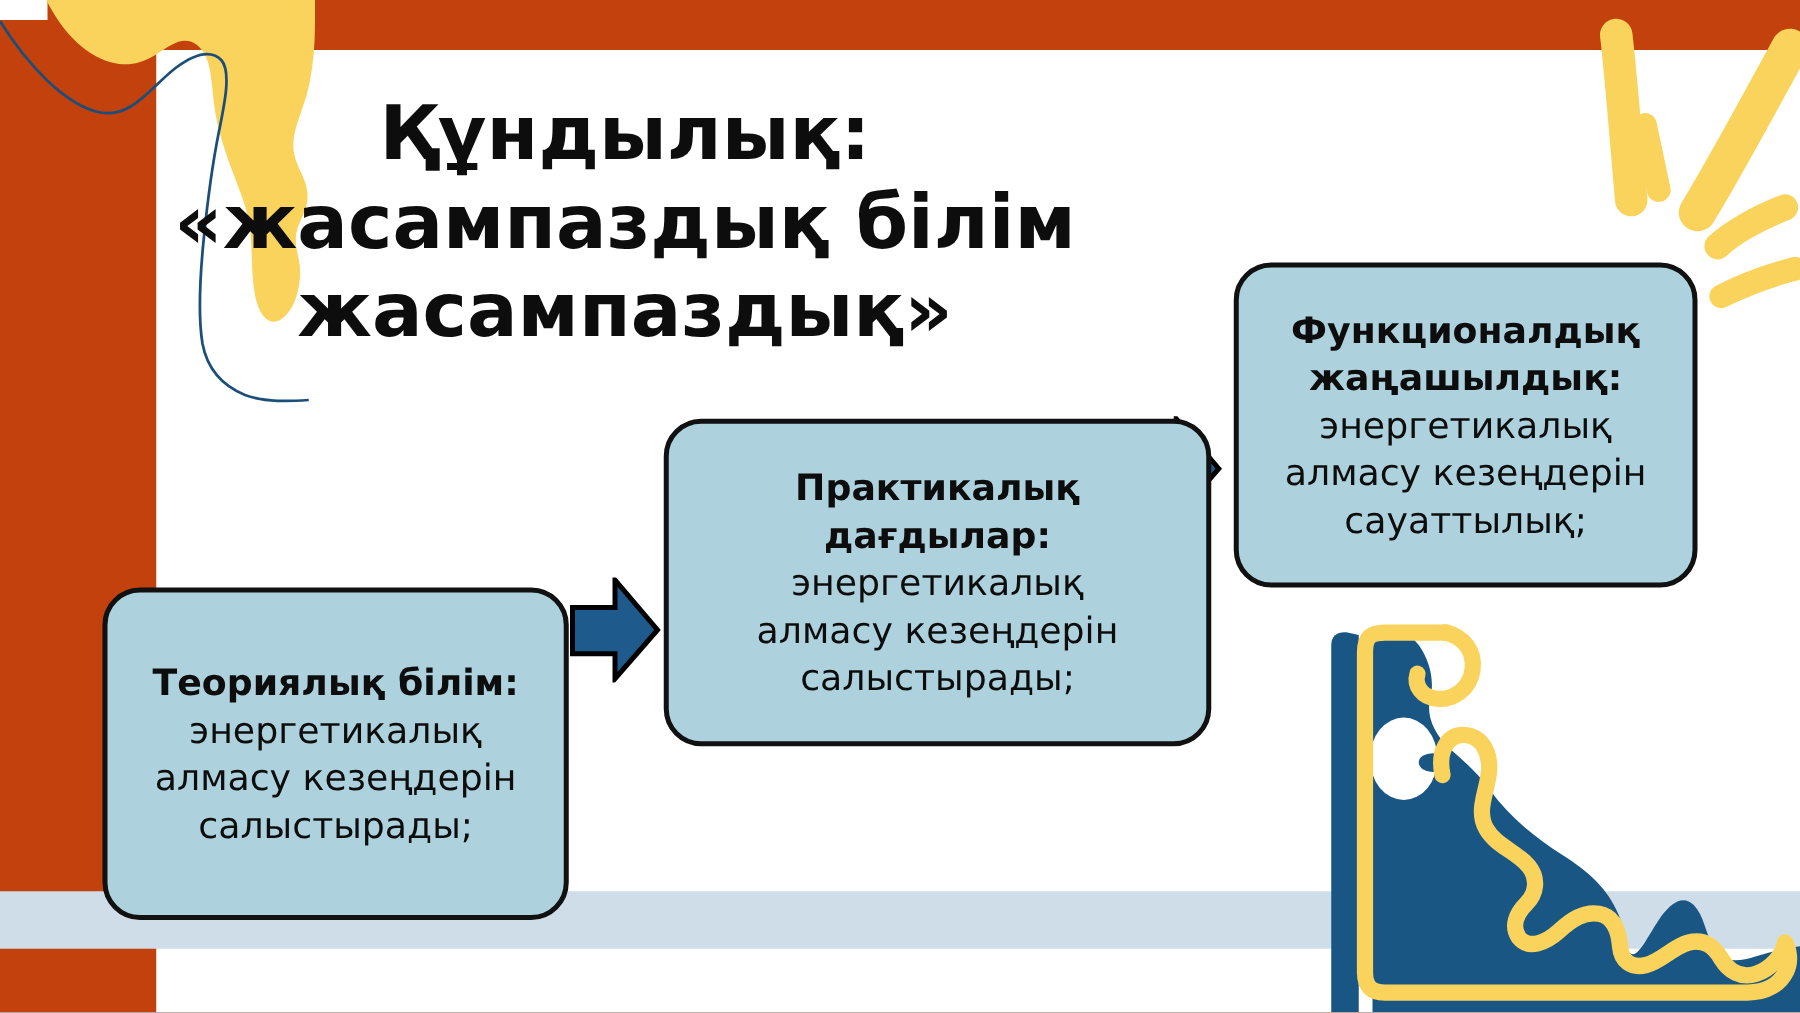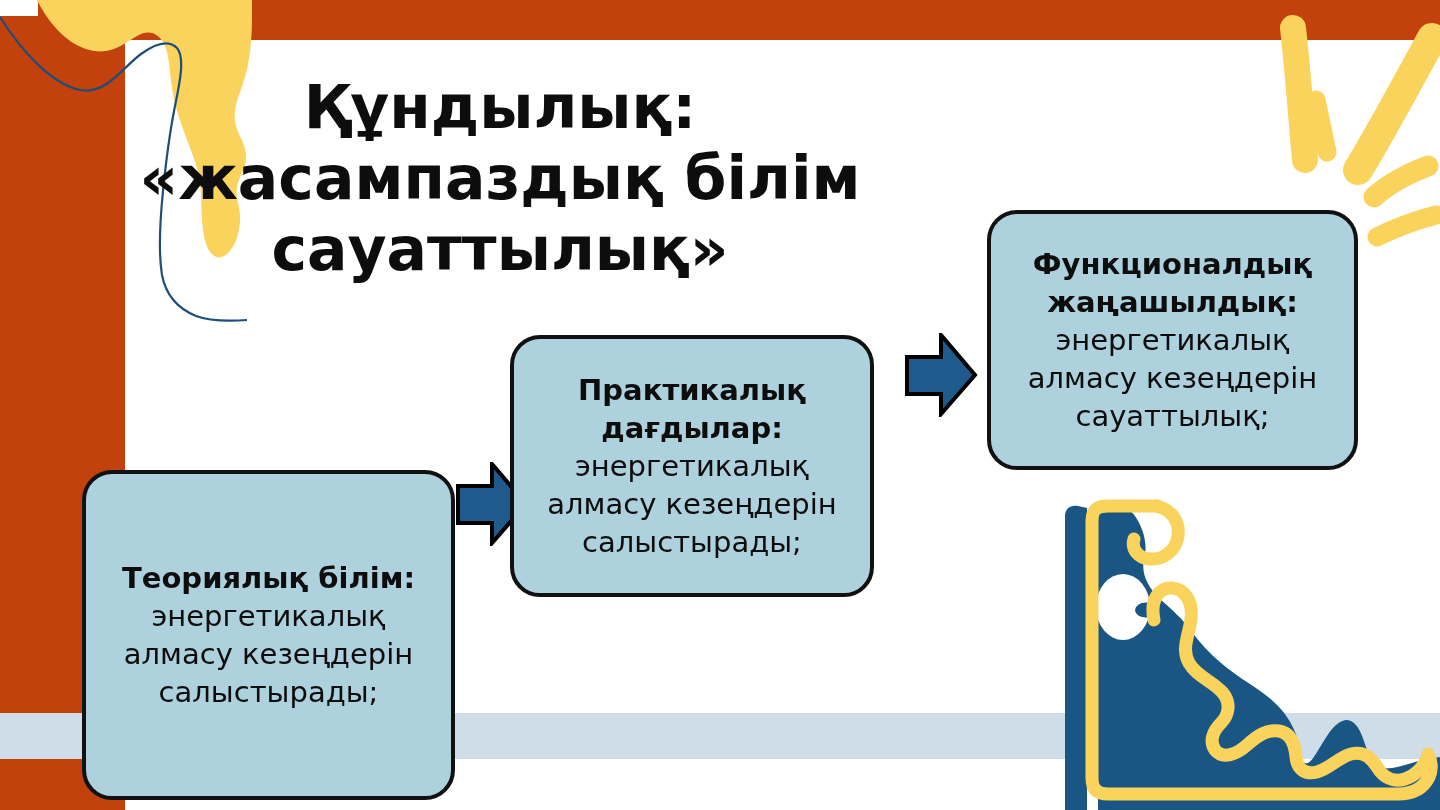--- a/index.html
+++ b/index.html
@@ -24,22 +24,22 @@
   }
   .box {
     position:absolute; z-index:6;
     background:#aed2dd; border:4px solid #111111; border-radius:30px;
     display:flex; flex-direction:column; justify-content:center; align-items:center;
     text-align:right; font-size:29px; line-height:38px;
     box-sizing:border-box; padding:0 10px;
   }
   .box .ln { white-space:nowrap; }
   .box .heading { font-weight:bold; }
-  #box-1 { left:82px;  top:470px; width:373px; height:330px; }
-  #box-2 { left:510px; top:335px; width:364px; height:262px; }
+  #box-1 { left:82px;  top:470px; width:373px; height:266px; }
+  #box-2 { left:531px; top:335px; width:438px; height:262px; }
   #box-3 { left:987px; top:210px; width:371px; height:260px; }
 
   .arrow { position:absolute; z-index:5; width:75px; height:84px; }
   #arrow-1 { left:455px; top:462px; }
   #arrow-2 { left:904px; top:333px; }
 </style>
 </head>
 <body>
 
 <div class="stage">
@@ -86,21 +86,21 @@
                C 139,175 131,189 139,203 C 147,217 163,221 173,233 C 181,243 179,255 171,263
                C 163,271 159,281 165,290 C 173,300 187,294 197,285 C 207,276 217,269 229,271
                C 241,273 245,285 246,297 C 247,309 255,315 267,312 C 279,309 289,297 301,294
                C 313,291 321,297 327,307 C 333,317 343,323 355,319 C 367,315 375,305 378,295"></path>
     </g>
   </svg>
 
   <div class="title">
     <div>Құндылық:</div>
     <div>«жасампаздық білім</div>
-    <div>сауаттылық»</div>
+    <div>жасампаздық»</div>
   </div>
 
   <div id="box-1" class="box">
     <div class="ln heading">Теориялық білім:</div>
     <div class="ln">энергетикалық</div>
     <div class="ln">алмасу кезеңдерін</div>
     <div class="ln">салыстырады;</div>
   </div>
 
   <div id="box-2" class="box">

